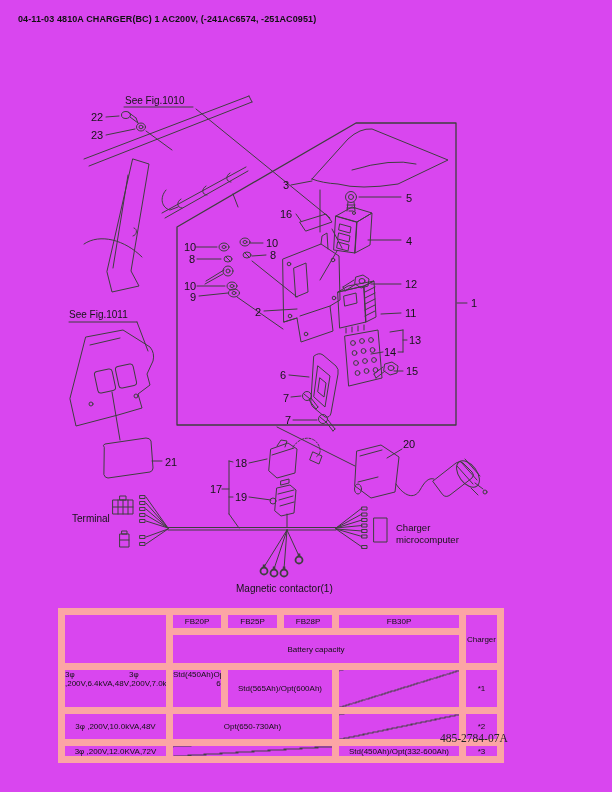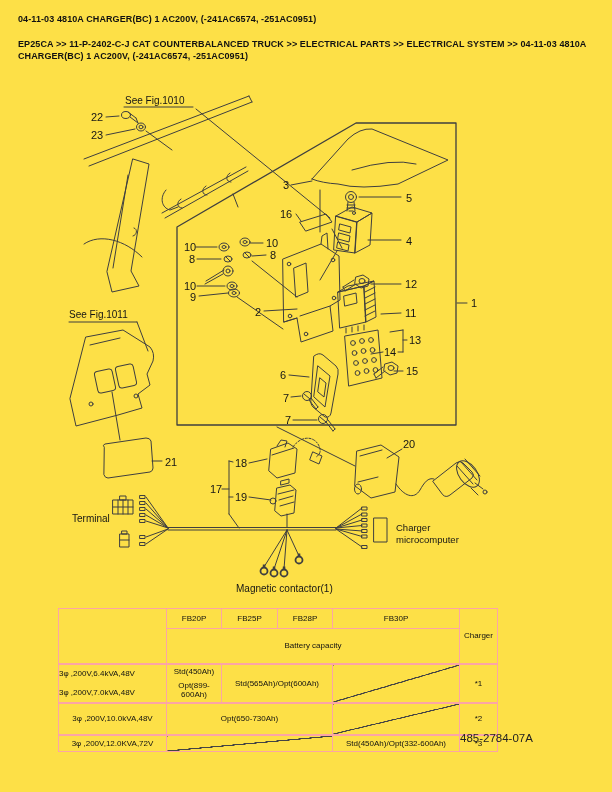--- a/index.html
+++ b/index.html
@@ -1,46 +1,45 @@
 <!DOCTYPE html>
 <html><head>
 <meta charset="utf-8">
 <style>
   html,body{margin:0;padding:0;background:#ffffff;}
-  #page{position:relative;width:612px;height:792px;background:#fde047;font-family:"Liberation Sans",sans-serif;color:#111;overflow:hidden;}
+  #page{position:relative;width:612px;height:792px;background:#d946ef;font-family:"Liberation Sans",sans-serif;color:#111;overflow:hidden;}
   .hdr{position:absolute;left:18px;font-weight:bold;font-size:9px;letter-spacing:.1px;color:#111;}
   #title{top:14px;width:580px;}
   #breadcrumb{top:38px;width:570px;line-height:12px;}
   #diagram-svg{position:absolute;left:0;top:0;width:612px;height:612px;}
   .art *{fill:none;stroke:#3f3f3f;stroke-width:1;stroke-linejoin:round;stroke-linecap:round;}
   .art .thick{stroke-width:1.3;}
   .art .pin{fill:#3f3f3f;stroke:none;}
   .art .ring{stroke-width:1.8;}
   text{font-family:"Liberation Sans",sans-serif;fill:#151515;stroke:none;}
   .num{font-size:11px;}
   .lbl{font-size:10px;}
   .sm{font-size:9.5px;}
   
   #spec-table-wrap{position:absolute;left:58px;top:608px;}
   table.spec{border-collapse:collapse;table-layout:fixed;width:439px;border:1.5px solid #333;}
-  table.spec td{border:1px solid #fca5a5;font-size:8px;text-align:center;vertical-align:middle;padding:0;overflow:hidden;color:#111;}
+  table.spec td{border:7px solid #fca5a5;font-size:8px;text-align:center;vertical-align:middle;padding:0;overflow:hidden;color:#111;}
   td.speccol{text-align:left;padding-left:4px;font-size:7.5px;}
   td.remcol{font-size:9px;}
   tr.sep td{border-top-width:2px;}
   td.na{background-image:linear-gradient(to bottom right,transparent calc(50% - 0.6px),#444 calc(50% - 0.6px),#444 calc(50% + 0.6px),transparent calc(50% + 0.6px));}
-  .twolines{display:flex;flex-direction:column;justify-content:space-around;height:37px;}
+  .twolines{display:flex;flex-direction:row;justify-content:space-around;height:37px;}
   .twolines.left div{text-align:left;}
-  #footer-code{position:absolute;left:460px;top:732px;font-size:11.5px;color:#222;}
+  #footer-code{position:absolute;left:440px;top:732px;font-size:11.5px;color:#222;font-family:Liberation Serif, serif;}
 </style>
 </head>
 <body>
 <div id="page">
 
 <div id="title" class="hdr">04-11-03 4810A CHARGER(BC) 1 AC200V, (-241AC6574, -251AC0951)</div>
-<div id="breadcrumb" class="hdr">EP25CA &gt;&gt; 11-P-2402-C-J CAT COUNTERBALANCED TRUCK &gt;&gt; ELECTRICAL PARTS &gt;&gt; ELECTRICAL SYSTEM &gt;&gt; 04-11-03 4810A CHARGER(BC) 1 AC200V, (-241AC6574, -251AC0951)</div>
 
 <svg id="diagram-svg" viewBox="0 0 612 612">
   <g class="art">
 
     <g>
       <path d="M84,159 L249,96"></path>
           <path d="M89,166 L252,102"></path>
           <path d="M249,96 L252,102"></path>
       <path d="M162,213 L246,167"></path>
           <path d="M165,218 L248,171"></path>

